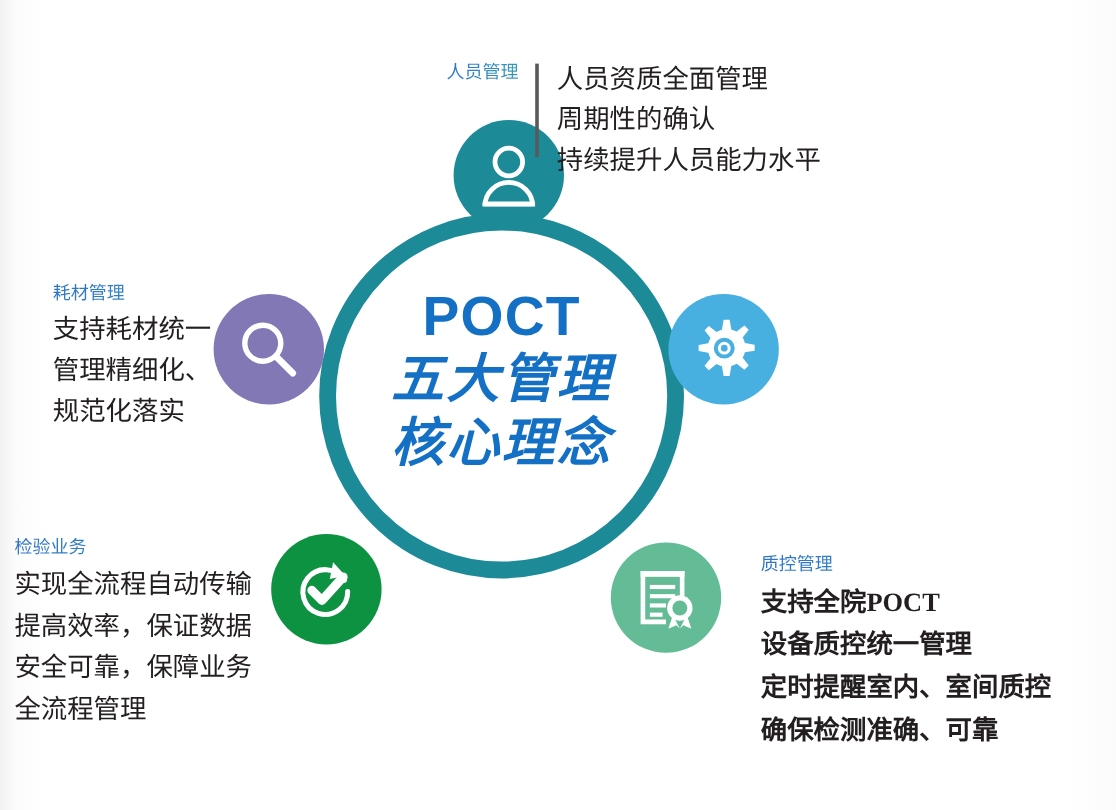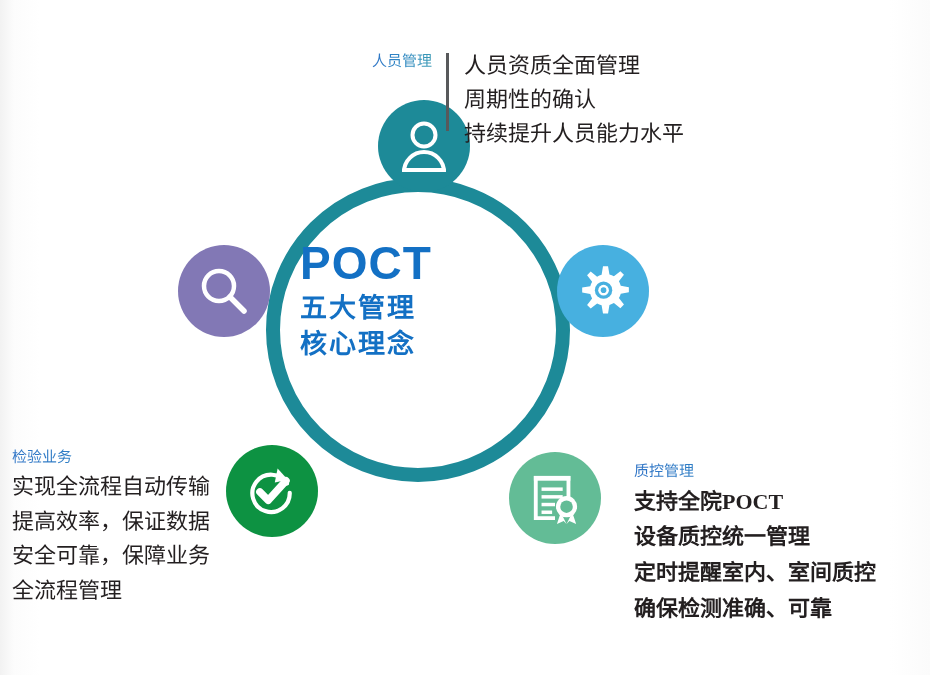--- a/index.html
+++ b/index.html
@@ -24,37 +24,38 @@
     border:14px solid #1d8a98;
     border-radius:50%;
     box-sizing:border-box;
   }
 
   
   .center-label{
     position:absolute;
     left:300px;top:240px;
     width:236px;
-    text-align:left;
+    text-align:center;
     color:#1370c4;
     font-family:"Liberation Sans","DejaVu Sans",sans-serif;
     font-weight:bold;
     line-height:1.0;
     user-select:none;
   }
   .center-label .poct{
     font-size:46px;
     letter-spacing:1px;
     display:block;
     margin-bottom:9px;
   }
   .center-label .cn1,.center-label .cn2{
     display:block;
-    font-size:27px;
+    font-size:44px;
     letter-spacing:2px;
+    font-style:italic;
   }
   .center-label .cn1{margin-bottom:9px;}
 
   
   .node{
     position:absolute;
     border-radius:50%;
     display:flex;
     align-items:center;
     justify-content:center;
@@ -184,20 +185,26 @@
   <div class="block block-person">
     <div class="heading">人员管理</div>
     <div class="rule"></div>
     <div class="lines">
       <div class="line">人员资质全面管理</div>
       <div class="line">周期性的确认</div>
       <div class="line">持续提升人员能力水平</div>
     </div>
   </div>
 
+  <div class="block block-consum">
+    <div class="heading">耗材管理</div>
+    <div class="line">支持耗材统一</div>
+    <div class="line">管理精细化、</div>
+    <div class="line">规范化落实</div>
+  </div>
 
 
   <div class="block block-lab">
     <div class="heading">检验业务</div>
     <div class="line">实现全流程自动传输</div>
     <div class="line">提高效率，保证数据</div>
     <div class="line">安全可靠，保障业务</div>
     <div class="line">全流程管理</div>
   </div>
 

